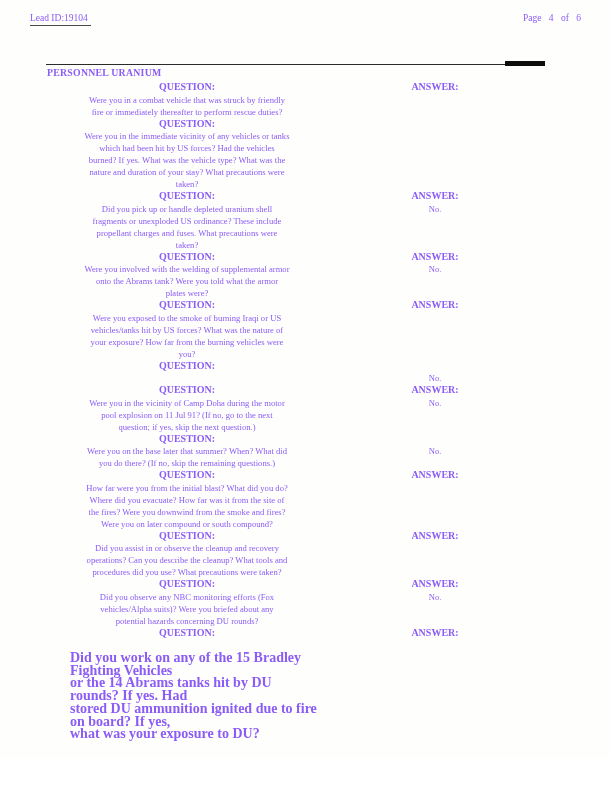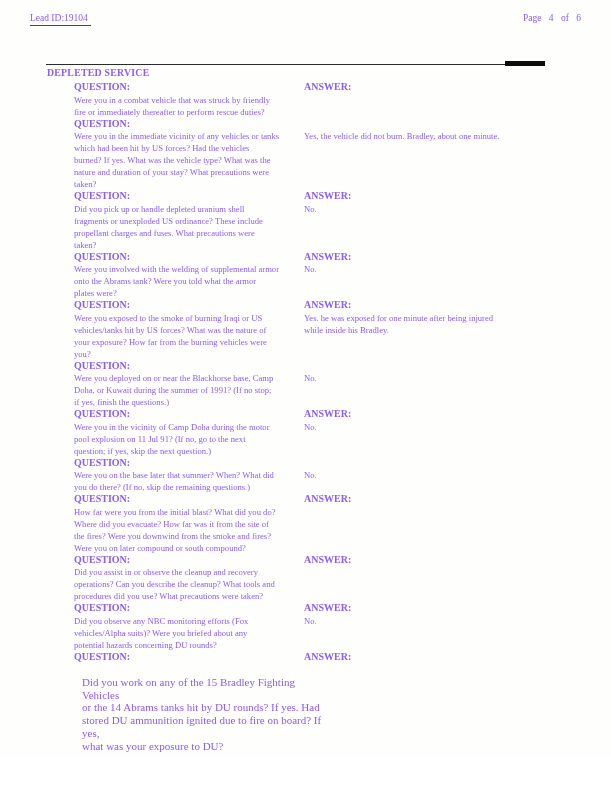--- a/index.html
+++ b/index.html
@@ -20,48 +20,48 @@
     display: flex; justify-content: space-between; align-items: flex-start;
     font-size: 9.5px;
   }
   .lead-id { border-bottom: 1px solid #4a4a4a; padding: 0 3px 2px 0; }
   .page-num { word-spacing: 5px; }
   .content { position: absolute; left: 46px; top: 60px; width: 522px; }
   .rule-wrap { position: relative; height: 6px; width: 497px; margin-bottom: 1px; }
   .rule-line { position: absolute; left: 0; bottom: 1px; height: 1px; width: 100%; background: #2b2b2b; }
   .rule-artifact { position: absolute; right: -2px; bottom: 0; width: 40px; height: 5px; background: #0d0d0d; }
   .section-title { font-size: 9.8px; font-weight: bold; letter-spacing: .25px; margin: 0 0 3px 1px; }
-  .qa-row { display: flex; align-items: flex-start; }
+  .qa-row { display: flex; align-items: flex-start; text-align: center; }
   .qa-q { width: 258px; padding-left: 28px; padding-right: 4px; box-sizing: border-box; }
   .qa-a { width: 262px; }
   .qa-label { font-weight: bold; font-size: 10px; line-height: 12.5px; min-height: 12.5px; }
   .qa-text { font-size: 8.6px; line-height: 12px; white-space: pre-line; }
   .closing {
-    margin: 13px 0 0 36px; width: 252px;
-    font-size: 11px; line-height: 12.7px; white-space: pre-line;
+    margin: 13px 0 0 24px; width: 252px;
+    font-size: 14px; line-height: 12.7px; white-space: pre-line; font-weight: bold;
   }
 </style>
 </head>
 <body>
 
 <div class="page">
 
   <div class="page-header">
     <span class="lead-id">Lead ID:19104</span>
     <span class="page-num">Page 4 of 6</span>
   </div>
 
   <div class="content">
 
     <div class="rule-wrap">
       <div class="rule-line"></div>
       <div class="rule-artifact"></div>
     </div>
 
-    <div class="section-title">DEPLETED SERVICE</div>
+    <div class="section-title">PERSONNEL URANIUM</div>
 
     <div class="qa-list">
   <div class="qa-row">
     <div class="qa-q">
       <div class="qa-label">QUESTION:</div>
       <div class="qa-text">Were you in a combat vehicle that was struck by friendly
 fire or immediately thereafter to perform rescue duties?</div>
     </div>
     <div class="qa-a">
       <div class="qa-label">ANSWER:</div>
@@ -70,24 +70,20 @@
 
   <div class="qa-row">
     <div class="qa-q">
       <div class="qa-label">QUESTION:</div>
       <div class="qa-text">Were you in the immediate vicinity of any vehicles or tanks
 which had been hit by US forces? Had the vehicles
 burned? If yes. What was the vehicle type? What was the
 nature and duration of your stay? What precautions were
 taken?</div>
     </div>
-    <div class="qa-a">
-      <div class="qa-label"></div>
-      <div class="qa-text">Yes, the vehicle did not burn. Bradley, about one minute.</div>
-    </div>
   </div>
 
   <div class="qa-row">
     <div class="qa-q">
       <div class="qa-label">QUESTION:</div>
       <div class="qa-text">Did you pick up or handle depleted uranium shell
 fragments or unexploded US ordinance? These include
 propellant charges and fuses. What precautions were
 taken?</div>
     </div>
@@ -113,31 +109,26 @@
   <div class="qa-row">
     <div class="qa-q">
       <div class="qa-label">QUESTION:</div>
       <div class="qa-text">Were you exposed to the smoke of burning Iraqi or US
 vehicles/tanks hit by US forces? What was the nature of
 your exposure? How far from the burning vehicles were
 you?</div>
     </div>
     <div class="qa-a">
       <div class="qa-label">ANSWER:</div>
-      <div class="qa-text">Yes. he was exposed for one minute after being injured
-while inside his Bradley.</div>
-    </div>
-  </div>
-
-  <div class="qa-row">
-    <div class="qa-q">
-      <div class="qa-label">QUESTION:</div>
-      <div class="qa-text">Were you deployed on or near the Blackhorse base, Camp
-Doha, or Kuwait during the summer of 1991? (If no stop;
-if yes, finish the questions.)</div>
+    </div>
+  </div>
+
+  <div class="qa-row">
+    <div class="qa-q">
+      <div class="qa-label">QUESTION:</div>
     </div>
     <div class="qa-a">
       <div class="qa-label"></div>
       <div class="qa-text">No.</div>
     </div>
   </div>
 
   <div class="qa-row">
     <div class="qa-q">
       <div class="qa-label">QUESTION:</div>

